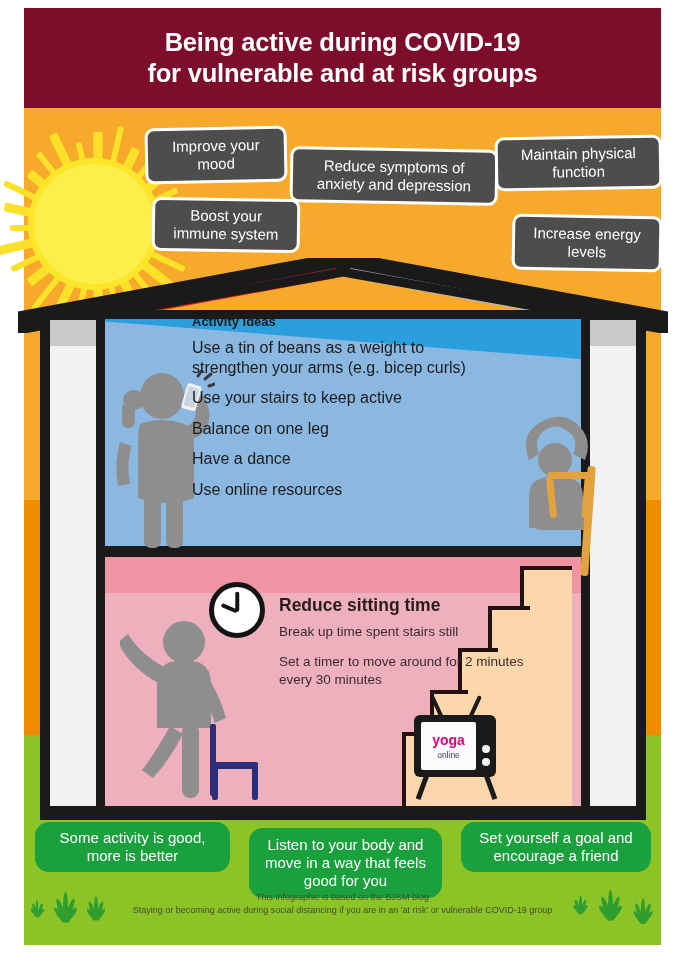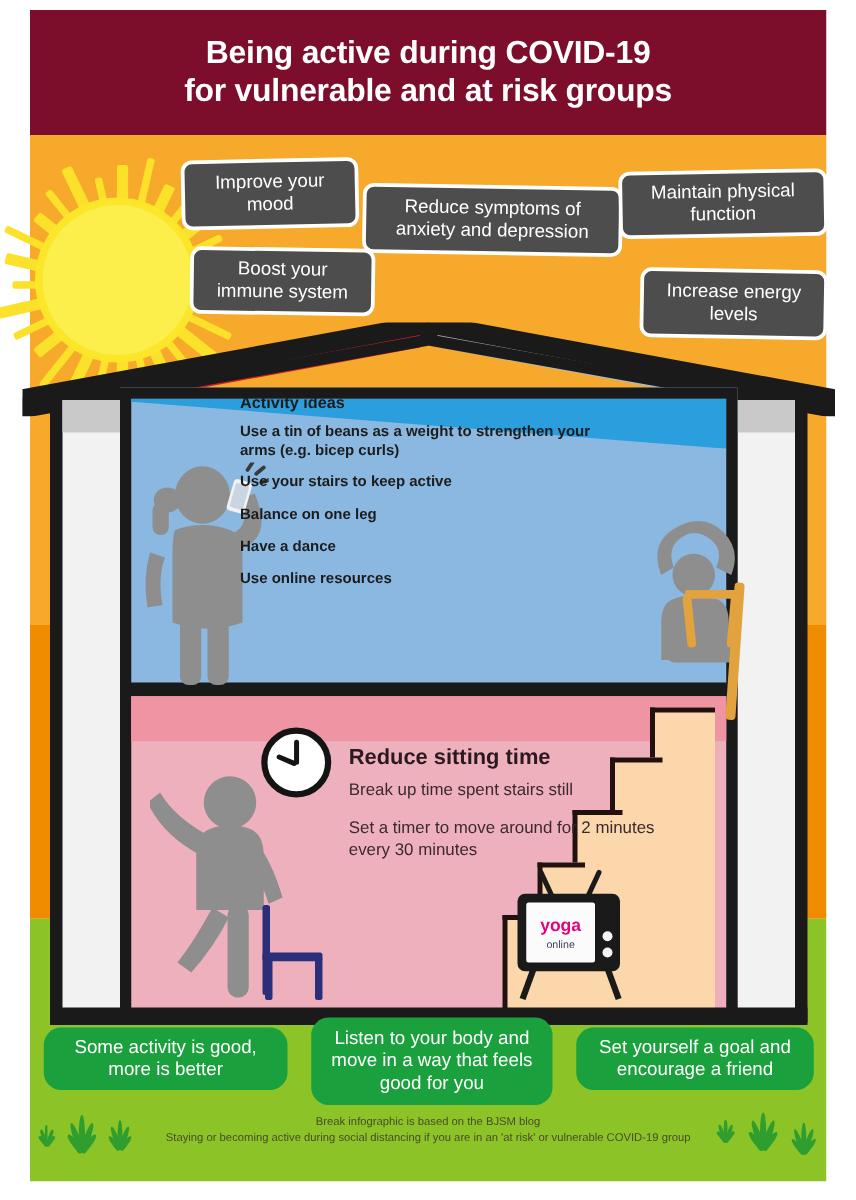--- a/index.html
+++ b/index.html
@@ -90,21 +90,21 @@
   }
   .b1{left:145px;top:127px;width:142px;height:56px;transform:rotate(-1.2deg);}
   .b2{left:290px;top:148px;width:208px;height:56px;transform:rotate(1deg);}
   .b3{left:495px;top:136px;width:167px;height:54px;transform:rotate(-1deg);}
   .b4{left:152px;top:198px;width:148px;height:54px;transform:rotate(0.8deg);}
   .b5{left:512px;top:215px;width:150px;height:56px;transform:rotate(1deg);}
 
   
   .ideas{position:absolute;left:192px;top:314px;width:300px;color:#1c1c1c;}
   .ideas h2{margin:0 0 9px 0;font-size:13px;font-weight:bold;}
-  .ideas p{margin:0 0 11px 0;font-size:12px;line-height:1.22;font-weight:bold;}
+  .ideas p{margin:0 0 11px 0;font-size:16px;line-height:1.22;}
 
   .sitting{position:absolute;left:279px;top:595px;width:250px;color:#3a2a2e;}
   .sitting h2{margin:0 0 7px 0;font-size:17.5px;font-weight:bold;color:#2a1a1f;}
   .sitting p{margin:0 0 12px 0;font-size:13.5px;line-height:1.32;}
 
   
   .clock{position:absolute;left:209px;top:582px;width:56px;height:56px;border-radius:50%;
          background:#ffffff;border:5px solid #141414;box-sizing:border-box;}
   .hand{position:absolute;background:#141414;transform-origin:0% 50%;border-radius:2px;}
 
@@ -123,21 +123,21 @@
   .chair-b{position:absolute;background:#2b2f7a;}
 
   
   .callouts{position:absolute;left:24px;top:812px;width:637px;height:78px;}
   .callout{
     position:absolute;background:#1aa03c;color:#ffffff;border-radius:14px;
     display:flex;align-items:center;justify-content:center;text-align:center;
     font-size:15px;line-height:1.2;padding:6px 10px;box-sizing:border-box;
   }
   .c1{left:11px;top:10px;width:195px;height:50px;}
-  .c2{left:225px;top:2px;width:193px;height:70px;}
+  .c2{left:225px;top:16px;width:193px;height:70px;}
   .c3{left:437px;top:10px;width:190px;height:50px;}
 
   
   .footer{position:absolute;left:24px;top:892px;width:637px;text-align:center;color:#4a4a2a;}
   .footer .f1{font-size:10px;margin-bottom:7px;}
   .footer .f1 span{margin:0 9px;}
   .footer .f2{font-size:9px;margin-bottom:3px;}
   .footer .f3{font-size:9px;text-align:center;}
 
   .grass-tuft{position:absolute;}
@@ -365,17 +365,17 @@
       <div class="grass-tuft" style="left: 632px; top: 898px;">
         <div class="blade" style="width: 4.25px; height: 15.3px; left: 8.5px; top: 10.2px; transform: rotate(-38deg);"></div>
         <div class="blade" style="width: 4.25px; height: 21.25px; left: 8.5px; top: 4.25px; transform: rotate(-20deg);"></div>
         <div class="blade" style="width: 4.25px; height: 25.5px; left: 8.5px; top: 0px; transform: rotate(0deg);"></div>
         <div class="blade" style="width: 4.25px; height: 21.25px; left: 8.5px; top: 4.25px; transform: rotate(20deg);"></div>
         <div class="blade" style="width: 4.25px; height: 15.3px; left: 8.5px; top: 10.2px; transform: rotate(38deg);"></div>
       </div>
     </div>
 
   <div class="footer">
-    <div class="f2">Break infographic is based on the BJSM blog</div>
+    <div class="f2">This infographic is based on the BJSM blog</div>
     <div class="f3">Staying or becoming active during social distancing if you are in an 'at risk' or vulnerable COVID-19 group</div>
   </div>
 
 </div>
 
 </body></html>

